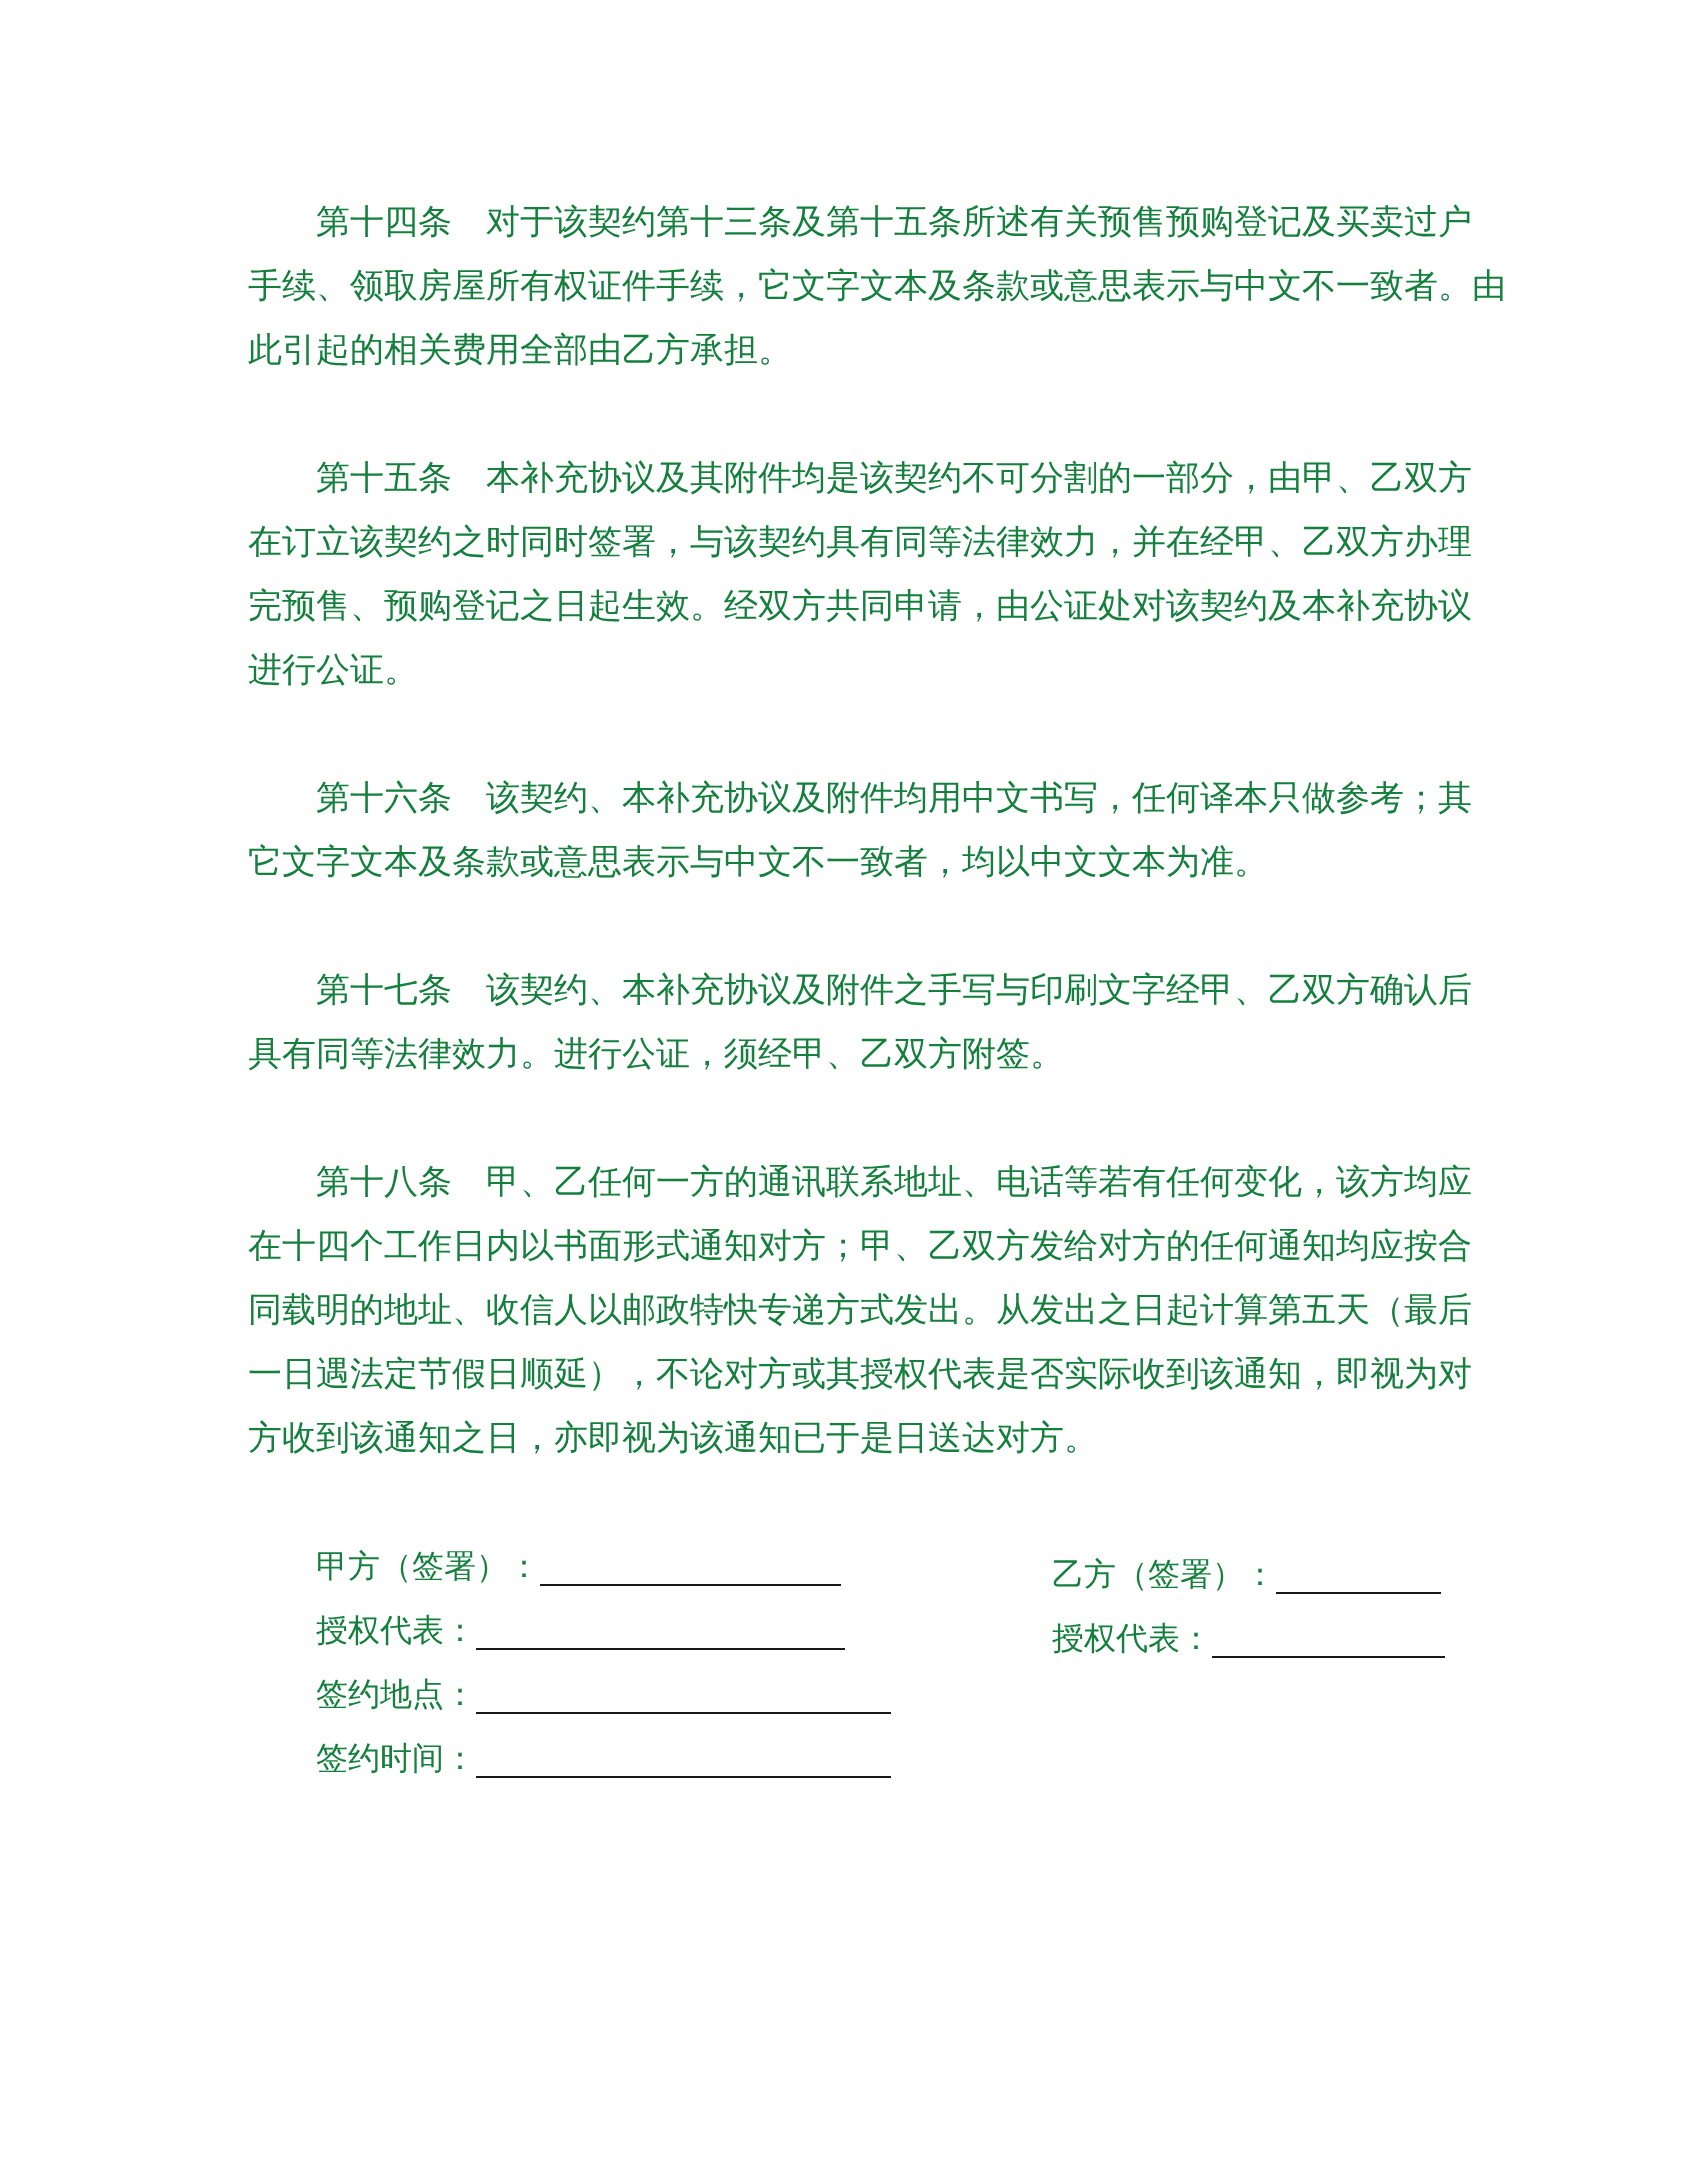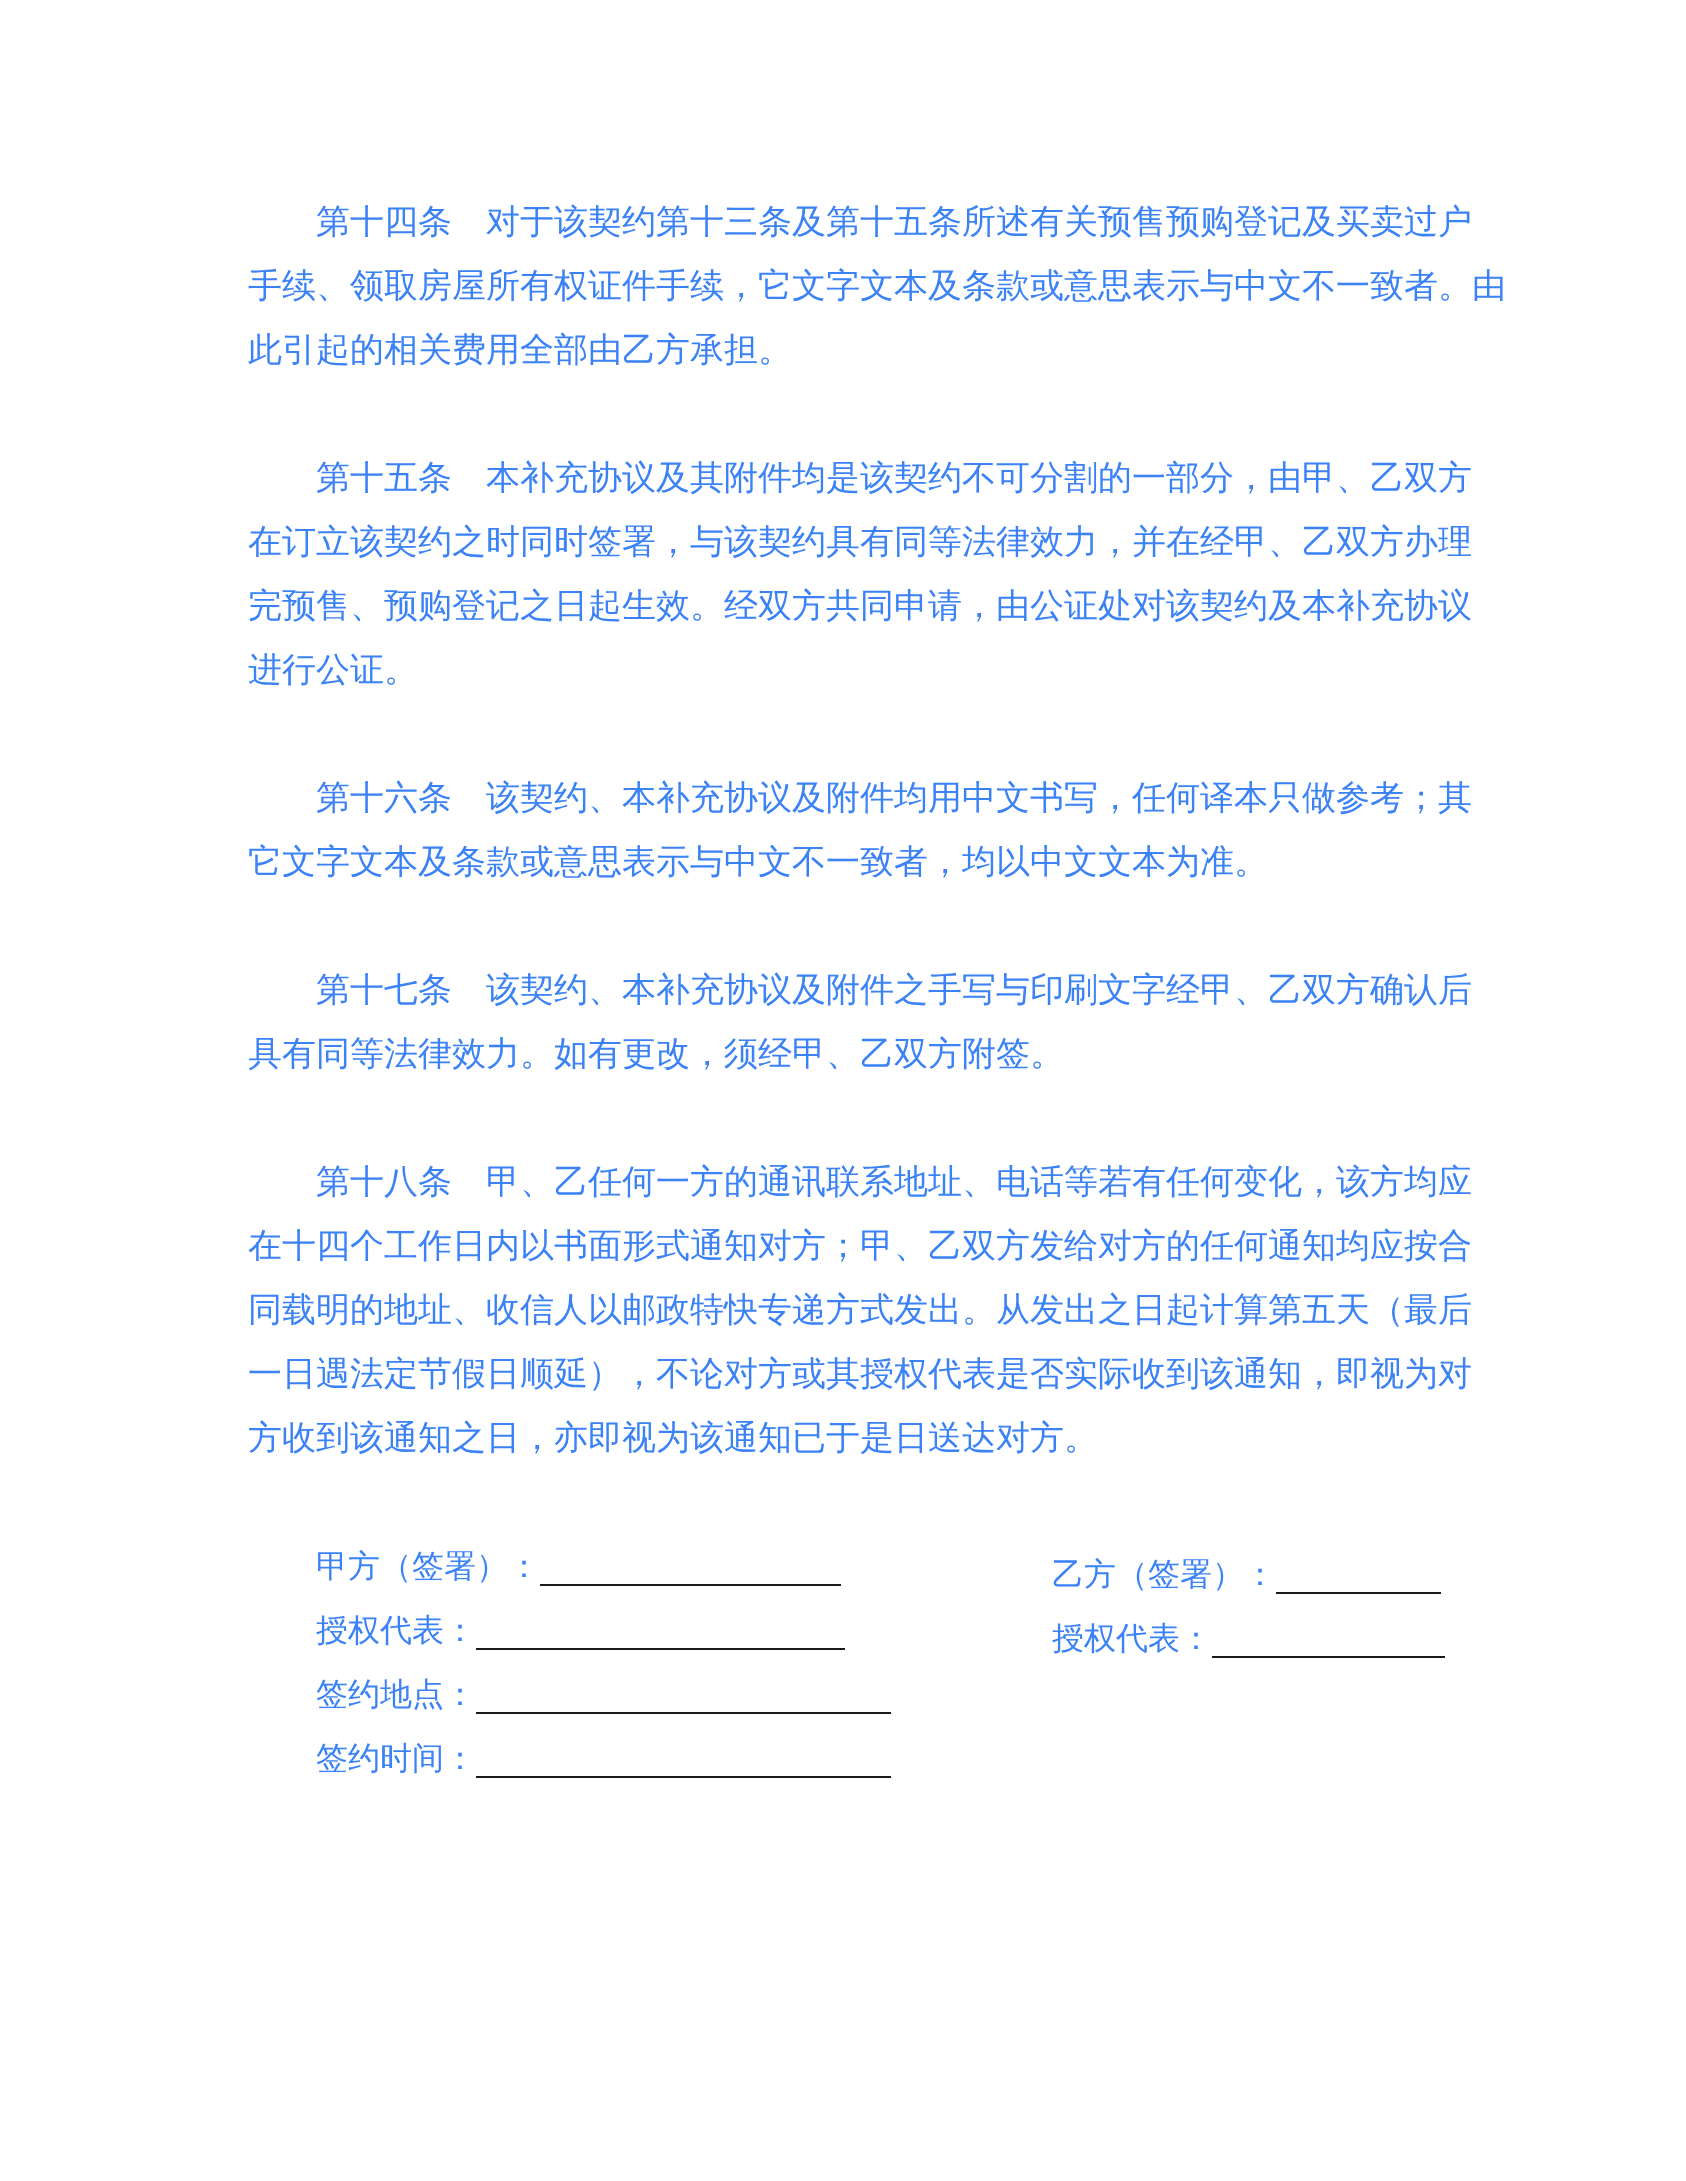--- a/index.html
+++ b/index.html
@@ -1,21 +1,21 @@
 <!DOCTYPE html>
 <html style="font-size:14.7px"><head>
 <meta charset="utf-8">
 <style>
   html,body{margin:0;padding:0;background:#fff;}
   .page{
     position:relative;
     width:1686px;
     height:2182px;
     background:#ffffff;
-    color:#3b82f6;
+    color:#15803d;
     font-family:"Liberation Serif","DejaVu Serif",serif;
     overflow:hidden;
   }
   .content{
     position:absolute;
     left:248px;
     top:190px;
     width:1223px;
   }
   .para{margin:0 0 64px 0;}
@@ -68,21 +68,21 @@
       <div class="line">进行公证。</div>
     </div>
 
     <div class="para">
       <div class="line first">第十六条　该契约、本补充协议及附件均用中文书写，任何译本只做参考；其</div>
       <div class="line">它文字文本及条款或意思表示与中文不一致者，均以中文文本为准。</div>
     </div>
 
     <div class="para">
       <div class="line first">第十七条　该契约、本补充协议及附件之手写与印刷文字经甲、乙双方确认后</div>
-      <div class="line">具有同等法律效力。如有更改，须经甲、乙双方附签。</div>
+      <div class="line">具有同等法律效力。进行公证，须经甲、乙双方附签。</div>
     </div>
 
     <div class="para">
       <div class="line first">第十八条　甲、乙任何一方的通讯联系地址、电话等若有任何变化，该方均应</div>
       <div class="line">在十四个工作日内以书面形式通知对方；甲、乙双方发给对方的任何通知均应按合</div>
       <div class="line">同载明的地址、收信人以邮政特快专递方式发出。从发出之日起计算第五天（最后</div>
       <div class="line">一日遇法定节假日顺延），不论对方或其授权代表是否实际收到该通知，即视为对</div>
       <div class="line">方收到该通知之日，亦即视为该通知已于是日送达对方。</div>
     </div>
 

